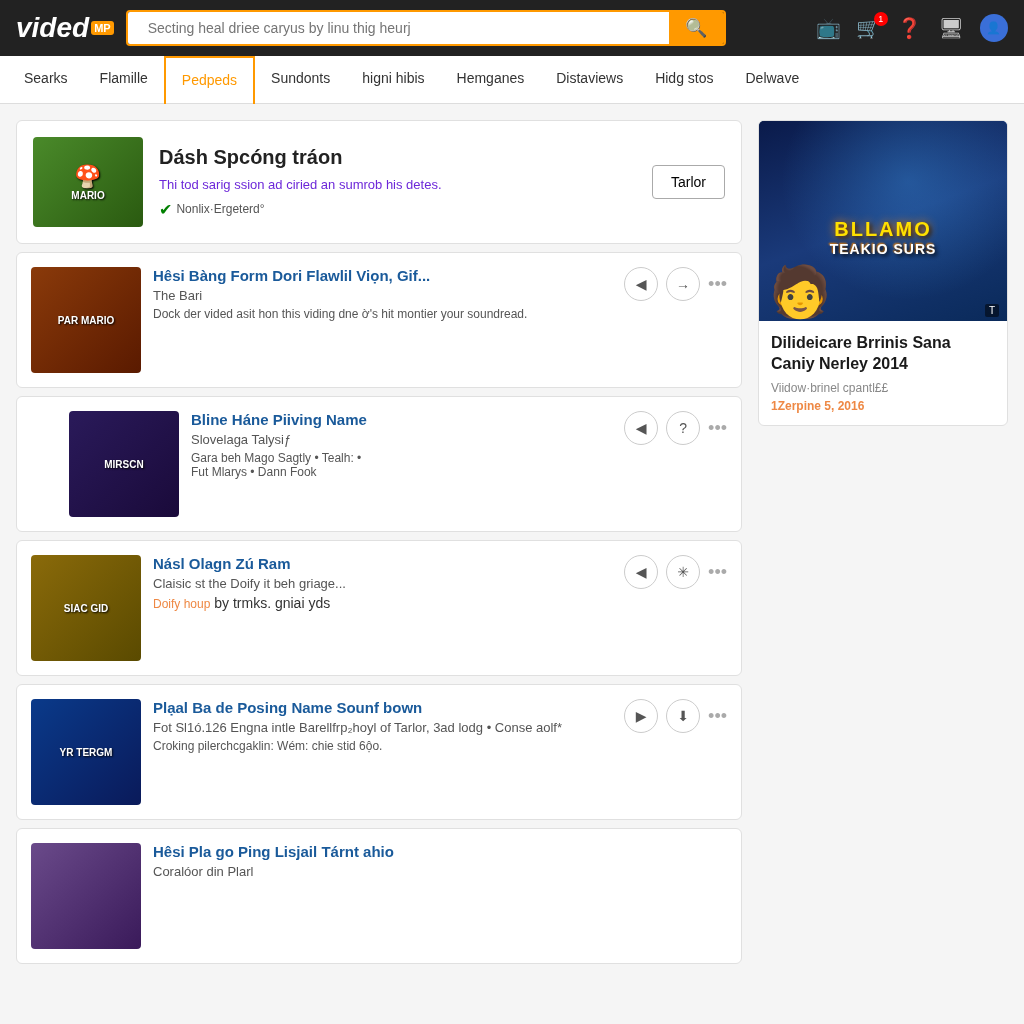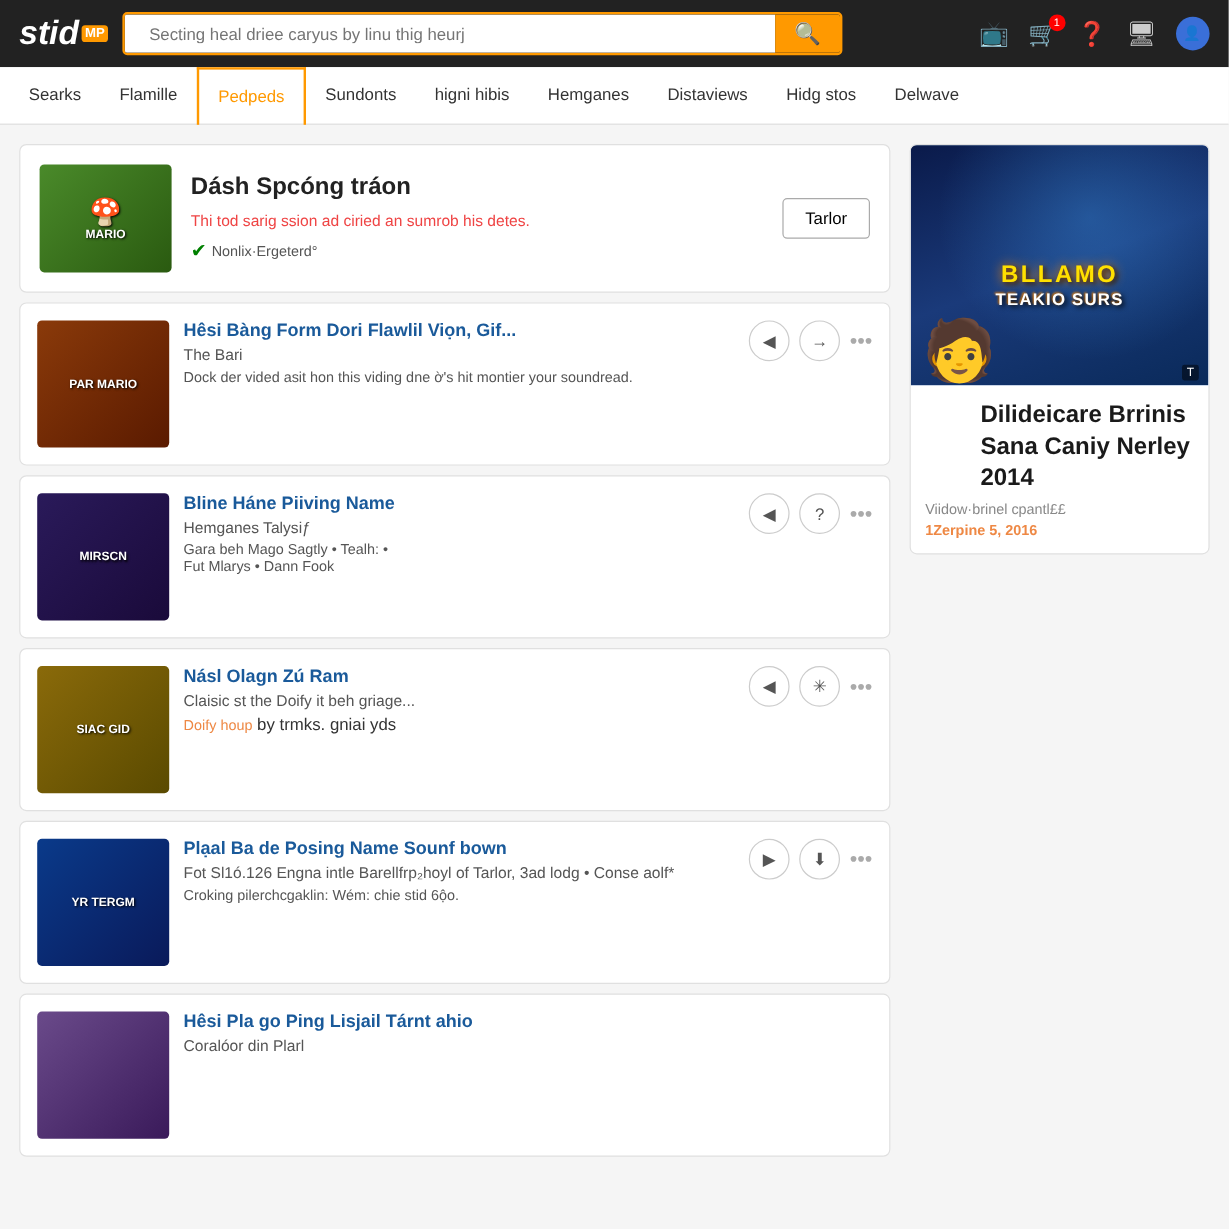--- a/index.html
+++ b/index.html
@@ -141,21 +141,21 @@
       gap: 16px;
       margin-bottom: 8px;
     }
     .featured-info { flex: 1; }
     .featured-title {
       font-size: 20px;
       font-weight: bold;
       color: #222;
       margin-bottom: 8px;
     }
-    .featured-desc { color: #ef4444; font-size: 13px; margin-bottom: 8px; }
+    .featured-desc { color: #6d28d9; font-size: 13px; margin-bottom: 8px; }
     .featured-status { color: #555; font-size: 12px; display: flex; align-items: center; gap: 4px; }
     .green-dot { color: green; font-size: 16px; }
     .search-btn {
       background: #fff;
       border: 1px solid #aaa;
       padding: 8px 18px;
       border-radius: 4px;
       cursor: pointer;
       font-size: 14px;
       flex-shrink: 0;
@@ -235,57 +235,57 @@
       color: #ff0;
       font-size: 22px;
       font-weight: 900;
       text-align: center;
       text-shadow: 2px 2px 4px #000, -1px -1px 2px #f80;
       z-index: 2;
       line-height: 1.2;
       margin-top: 32px;
     }
     .sidebar-content { padding: 12px; }
-    .sidebar-title { font-size: 20px; font-weight: bold; color: #1a1a1a; margin-bottom: 6px; line-height: 1.3; margin-left: 46px; }
+    .sidebar-title { font-size: 16px; font-weight: bold; color: #1a1a1a; margin-bottom: 6px; line-height: 1.3; }
     .sidebar-sub { color: #888; font-size: 12px; margin-bottom: 4px; }
     .sidebar-date { color: #e84; font-size: 12px; font-weight: bold; }
     .sidebar-btn {
       width: 100%;
       padding: 10px;
       background: #fff;
       border: 1px solid #ccc;
       border-radius: 4px;
       cursor: pointer;
       font-size: 14px;
       text-align: center;
     }
 
     
     .thumb-mario { background: linear-gradient(135deg, #4a8a2a, #2a5a10); }
     .thumb-paro { background: linear-gradient(135deg, #8a3a0a, #5a1a00); }
-    .thumb-irscn { background: linear-gradient(135deg, #2a1a5a, #1a0a3a); }
+    .thumb-irscn { background: linear-gradient(135deg, #2a1a5a, #1a0a3a); margin-left: 38px; }
     .thumb-siac { background: linear-gradient(135deg, #8a6a0a, #5a4a00); }
     .thumb-under { background: linear-gradient(135deg, #0a3a8a, #0a1a5a); }
     .thumb-bottom { background: linear-gradient(135deg, #6a4a8a, #3a1a5a); }
 
     
     .featured-thumb {
       width: 110px;
       height: 90px;
       border-radius: 4px;
       flex-shrink: 0;
     }
   </style>
 </head>
 <body>
 
 <header>
   <div class="header">
     <div class="logo">
-      <span class="logo-zing">stid</span>
+      <span class="logo-zing">vided</span>
         <span class="logo-mp">MP</span>
     </div>
     <div class="search-bar">
       <input type="text" placeholder="Secting heal driee caryus by linu thig heurj" style="">
       <button>🔍</button>
     </div>
     <div class="header-icons">
       <div class="header-icon">📺</div>
       <div class="header-icon" style="position:relative;">
         🛒
@@ -349,21 +349,21 @@
             <button class="ctrl-btn">→</button>
             <span class="ctrl-more">•••</span>
           </div>
         </div>
         <div class="list-item">
           <div class="list-thumb thumb-irscn" style="display: flex; align-items: center; justify-content: center;">
             <div style="color:#fff;font-size:10px;font-weight:bold;text-align:center;text-shadow:1px 1px 2px #000;padding:4px;">MIRSCN</div>
           </div>
           <div class="list-info">
             <div class="list-title">Bline Háne Piiving Name</div>
-            <div class="list-subtitle">Hemganes Talysiƒ</div>
+            <div class="list-subtitle">Slovelaga Talysiƒ</div>
             <div class="list-meta">Gara beh Mago Sagtly • Tealh: •</div>
             <div class="list-meta">Fut Mlarys • Dann Fook</div>
           </div>
           <div class="list-controls">
             <button class="ctrl-btn">◀</button>
             <button class="ctrl-btn">?</button>
             <span class="ctrl-more">•••</span>
           </div>
         </div>
         <div class="list-item">

